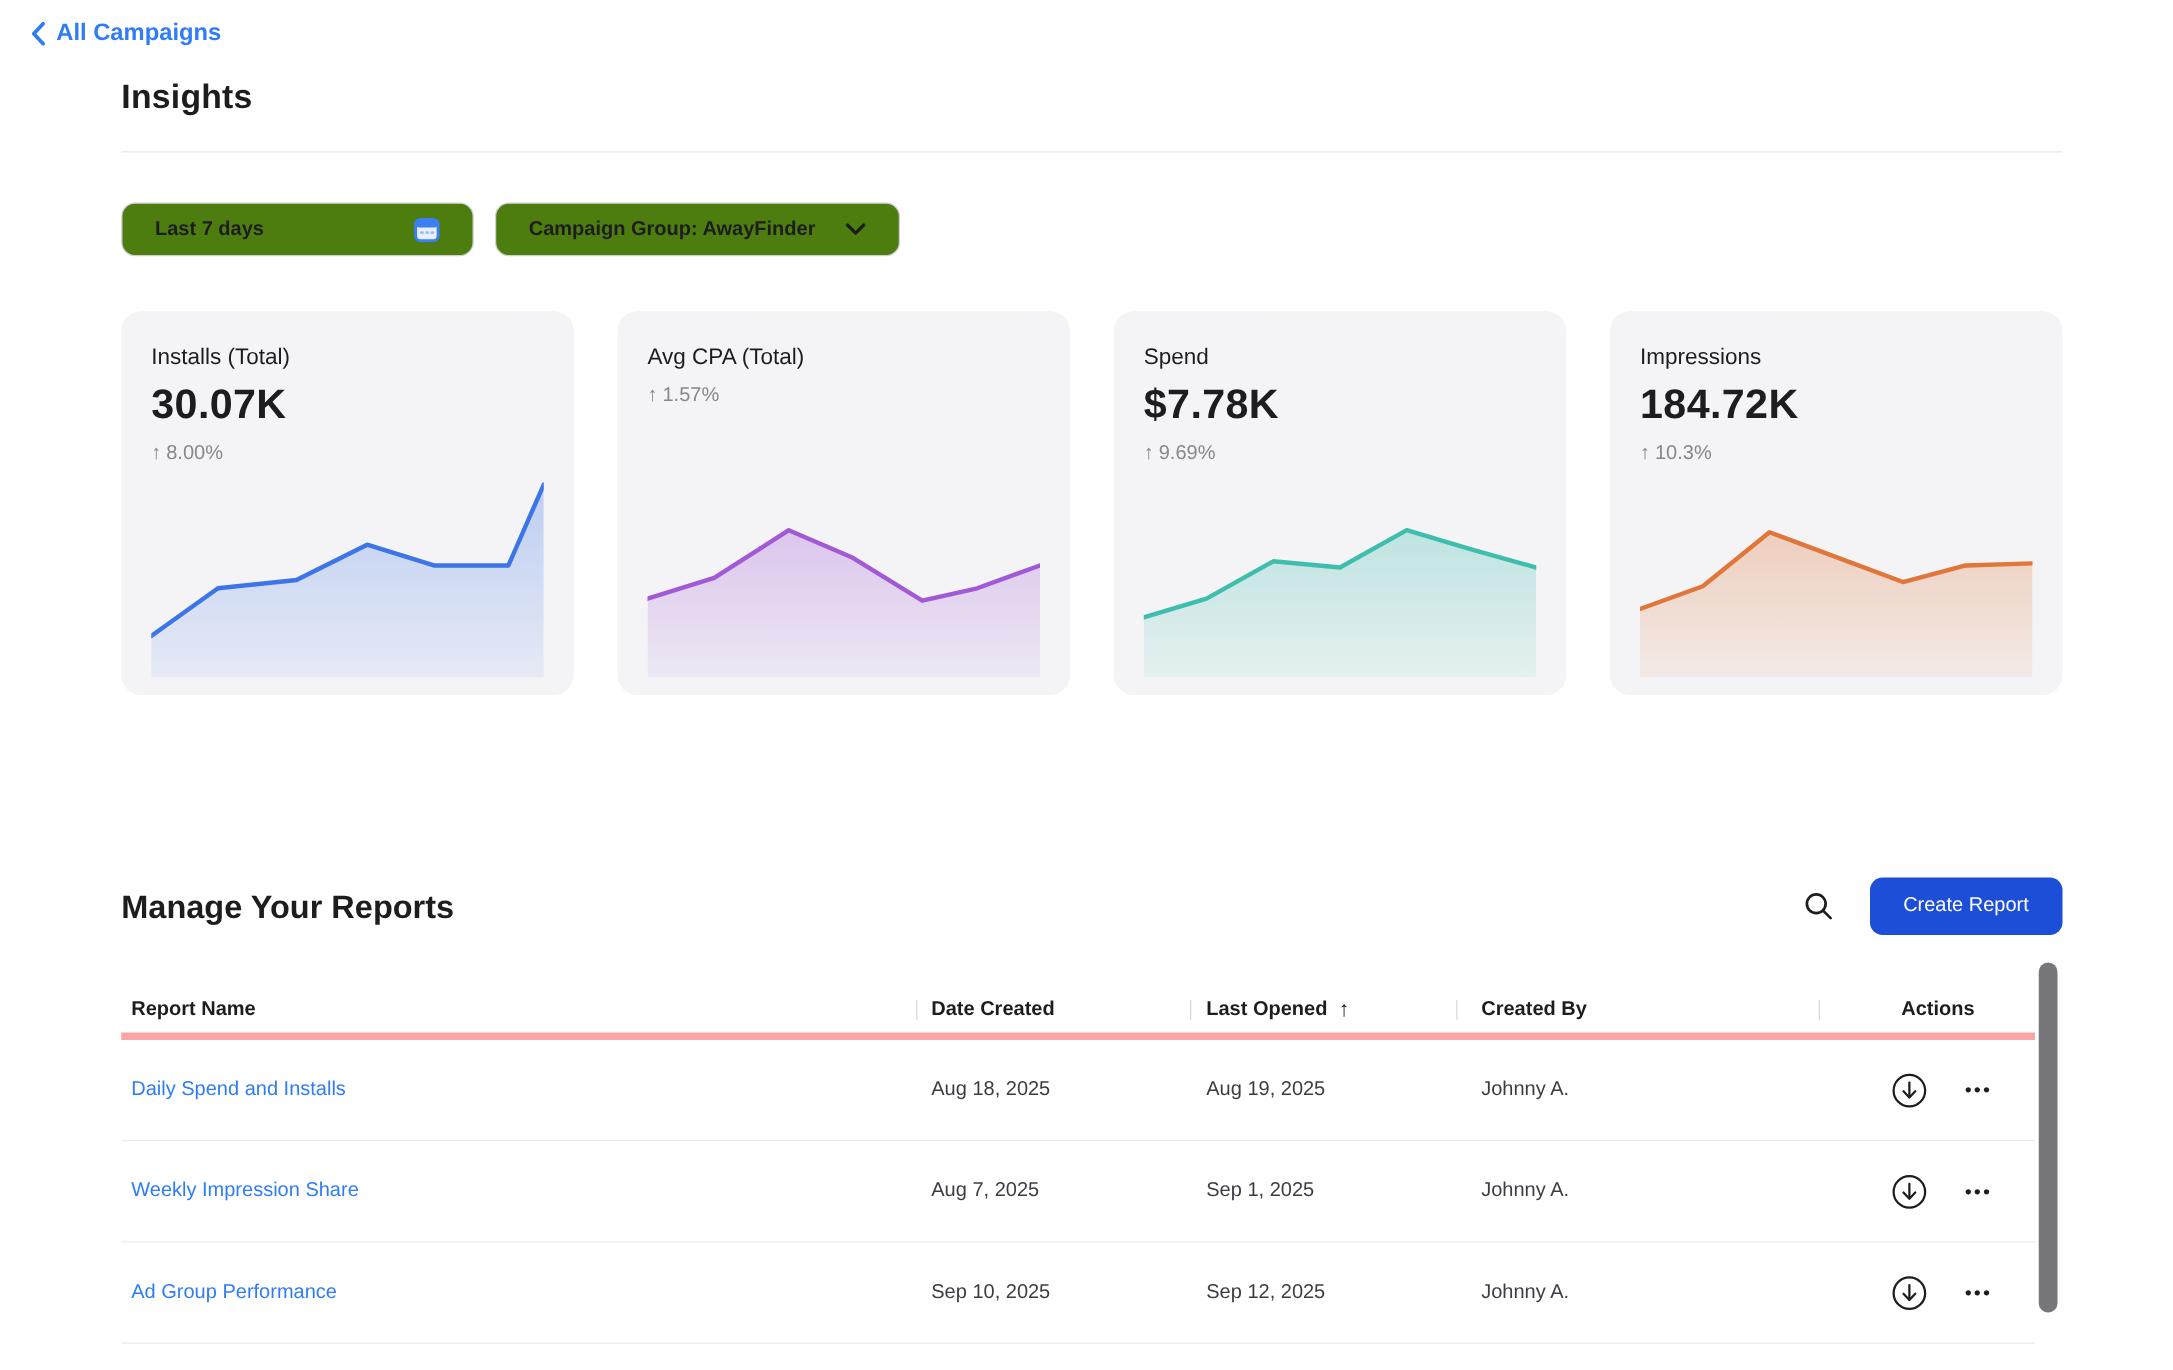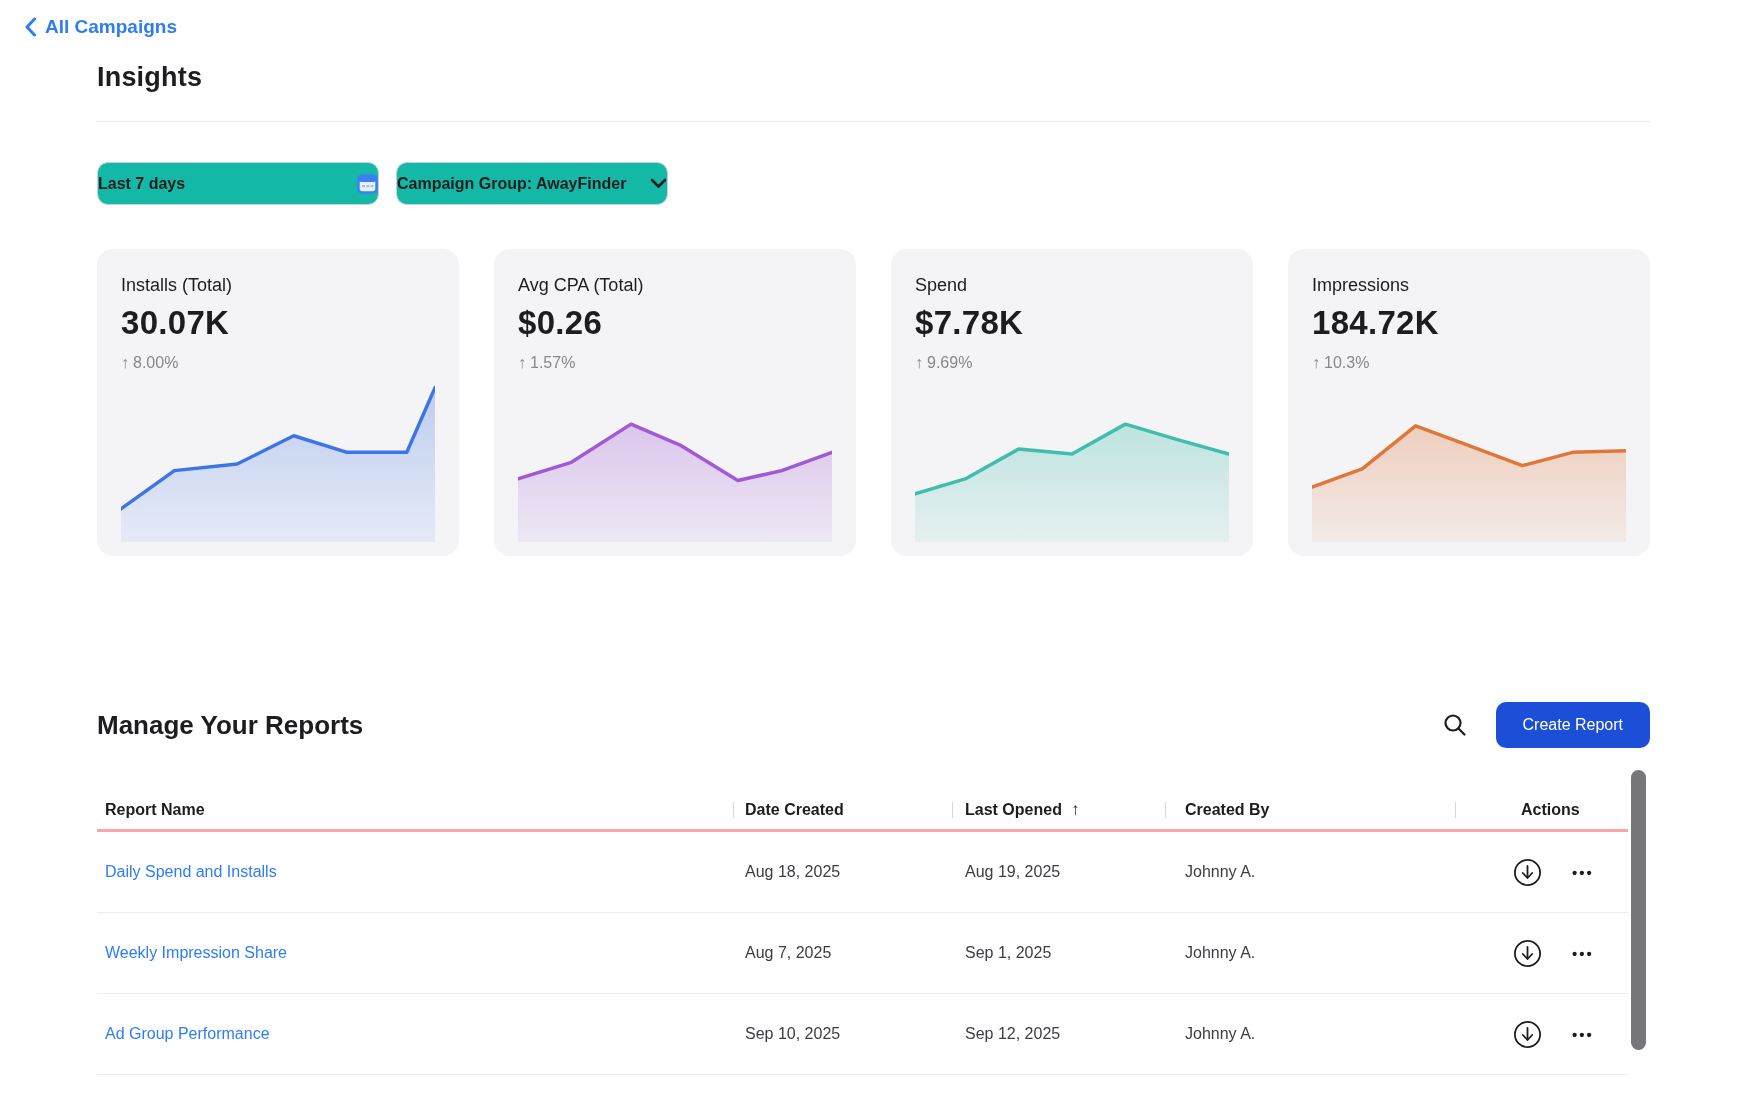--- a/index.html
+++ b/index.html
@@ -14,23 +14,23 @@
     display:flex; align-items:center; gap:8px;
     color:#2e7cf6; font-size:19px; font-weight:700; cursor:pointer;
   }
   
   .content { position:absolute; left:97px; top:0; width:1553px; }
   .page-title { margin-top:62px; font-size:27px; font-weight:700; letter-spacing:.2px; }
   .title-divider { margin-top:28px; border:0; border-top:1px solid #e8e8ea; height:0; }
   
   .filters { margin-top:40px; display:flex; gap:17px; }
   .filter-btn {
-    height:43px; border:1.5px solid #cfcfd4; border-radius:11px; background:#14b8a6;
+    height:43px; border:1.5px solid #cfcfd4; border-radius:11px; background:#4d7c0f;
     display:flex; align-items:center; font-size:16px; font-weight:700; color:#1d1d1f;
-    padding:0 0; cursor:pointer;
+    padding:0 26px; cursor:pointer;
   }
   .filter-btn.date { width:282px; justify-content:space-between; }
   .filter-btn.group { gap:24px; }
   
   .cards { margin-top:44px; display:grid; grid-template-columns:repeat(4,1fr); gap:35px; }
   .card {
     background:#f4f4f6; border-radius:16px; height:307px;
     padding:26px 24px 14px; display:flex; flex-direction:column;
   }
   .card-label { font-size:18px; font-weight:400; }
@@ -46,21 +46,21 @@
     height:46px; padding:0 27px; border:none; border-radius:10px;
     background:#1d4ed8; color:#fff; font-size:16px; font-weight:500;
     font-family:inherit; cursor:pointer;
   }
   
   .table-wrap { position:relative; margin-top:42px; }
   .thead, .trow {
     display:grid; grid-template-columns:648px 220px 220px 322px 121px;
     align-items:center; width:1531px;
   }
-  .thead { height:42px; border-bottom:3px solid #fca5a5; position:relative; font-weight:700; font-size:16px; }
+  .thead { height:42px; border-bottom:6px solid #fca5a5; position:relative; font-weight:700; font-size:16px; }
   .thead .c1 { padding-left:8px; }
   .col-sep { position:absolute; top:50%; transform:translateY(-50%); width:1px; height:16px; background:#d8d8dc; }
   .sep1{left:636px;} .sep2{left:855px;} .sep3{left:1068px;} .sep4{left:1358px;}
   .th-last { display:flex; align-items:center; gap:9px; cursor:pointer; }
   .sort-arrow { font-size:17px; font-weight:700; }
   .th-actions { padding-left:14px; }
   .trow { height:81px; border-bottom:1px solid #ececef; font-size:16px; color:#3c3c43; }
   .trow .c1 { padding-left:8px; }
   .report-link { color:#2e7cf6; font-weight:500; text-decoration:none; cursor:pointer; }
   .cell-actions { display:flex; align-items:center; gap:30px; padding-left:6px; }
@@ -128,21 +128,20 @@
               <stop offset="100%" stop-color="#3d74e8" stop-opacity="0.08"></stop>
             </linearGradient>
           </defs>
           <path d="M0,80 L17,57 L37,53 L55,36 L72,46 L91,46 L100,7 L100,100 L0,100 Z" fill="url(#grad-0)"></path>
           <polyline points="0,80 17,57 37,53 55,36 72,46 91,46 100,7" fill="none" stroke="#3d74e8" stroke-width="3.5" stroke-linejoin="round" stroke-linecap="round" vector-effect="non-scaling-stroke"></polyline>
         </svg>
     </div>
 
     <div class="card">
       <div class="card-label">Avg CPA (Total)</div>
-      <div class="card-value">$0.26</div>
       <div class="card-change">
         <span>↑</span>
         <span>1.57%</span>
       </div>
       <svg class="sparkline" viewBox="0 0 100 100" preserveAspectRatio="none">
           <defs>
             <linearGradient id="grad-1" x1="0" y1="0" x2="0" y2="1">
               <stop offset="0%" stop-color="#a159d6" stop-opacity="0.30"></stop>
               <stop offset="100%" stop-color="#a159d6" stop-opacity="0.08"></stop>
             </linearGradient>

